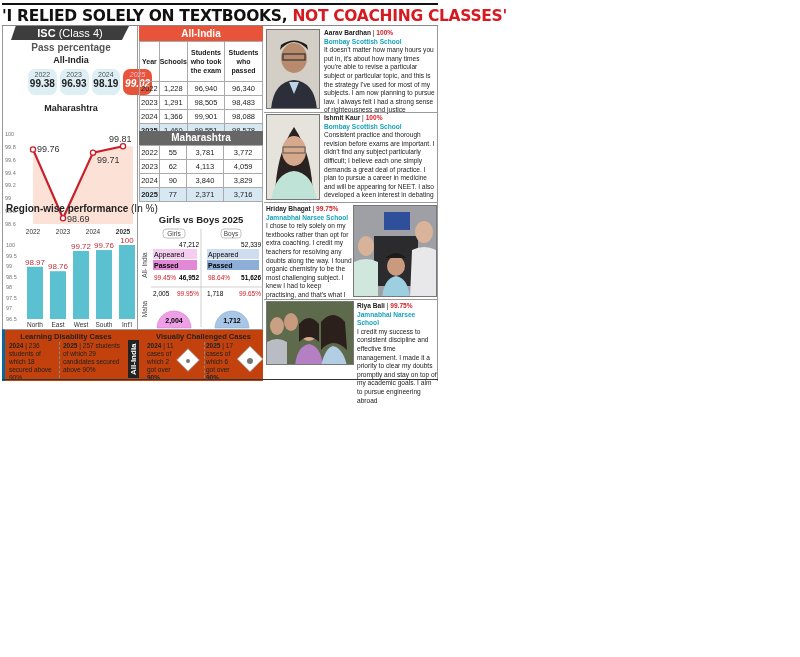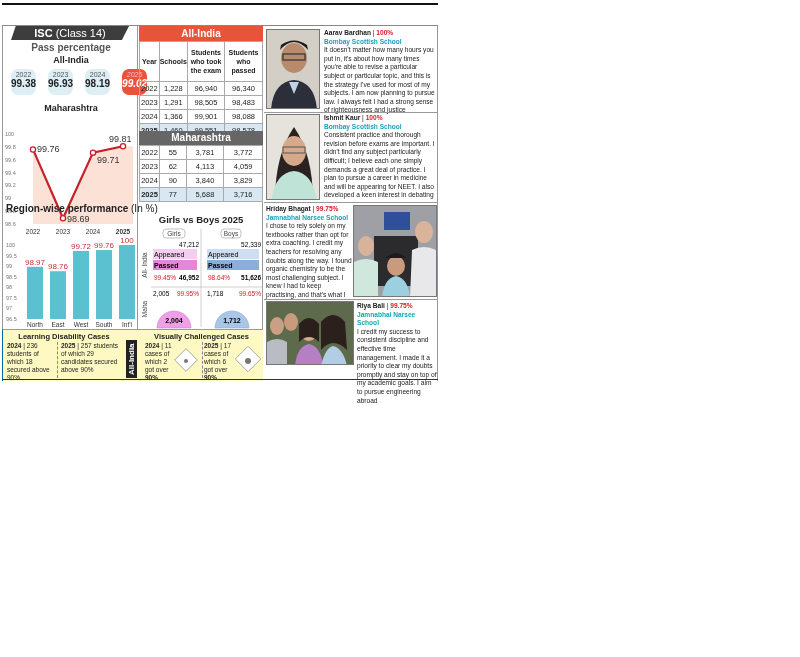--- a/index.html
+++ b/index.html
@@ -10,21 +10,21 @@
   .headline .red { color: #d71920; }
   .frame { position: absolute; left: 0; top: 22px; width: 436px; height: 355px; border-top: 1px solid #888; }
   .botline { position: absolute; left: 0; top: 376px; width: 436px; height: 1px; background: #333; }
 
   
   .col1 { position: absolute; left: 0; top: 0; width: 136px; height: 303px; border-left: 1px solid #999; border-right: 1px solid #999; }
   .isc-tab { position: absolute; left: 8px; top: 0; width: 118px; height: 14px; background: #3d3d3d; color: #fff; font-size: 11px; text-align: center; line-height: 14px; clip-path: polygon(4% 0, 100% 0, 94% 100%, 0 100%); }
   .isc-tab b { font-weight: bold; }
   .pass-title { position: absolute; left: 0; top: 16px; width: 136px; text-align: center; font-size: 10px; color: #555; font-weight: bold; font-family: "Liberation Sans Narrow", "Liberation Sans", sans-serif; }
   .allindia-lbl { position: absolute; left: 0; top: 29px; width: 136px; text-align: center; font-size: 9px; font-weight: bold; }
-  .pills { position: absolute; left: 8px; top: 43px; width: 124px; height: 28px; display: flex; gap: 12px; }
+  .pills { position: absolute; left: 25px; top: 43px; width: 124px; height: 28px; display: flex; gap: 3px; }
   .pill { width: 29px; height: 26px; border-radius: 7px; background: #ddeef5; text-align: center; }
   .pill .yr { font-size: 7px; color: #555; display: block; margin-top: 2px; }
   .pill .vl { font-size: 10px; font-weight: bold; display: block; }
   .pill.hl { background: #e8543a; color: #fff; font-style: italic; }
   .pill.hl .yr { color: #fbd; }
   .maha-lbl { position: absolute; left: 0; top: 77px; width: 136px; text-align: center; font-size: 9px; font-weight: bold; }
   .linechart { position: absolute; left: 0; top: 84px; width: 136px; height: 128px; }
   .region-title { position: absolute; left: 3px; top: 177px; font-size: 10px; font-weight: bold; white-space: nowrap; text-align: right; }
   .region-title span { font-weight: normal; }
   .barchart { position: absolute; left: 0; top: 205px; width: 136px; height: 98px; }
@@ -44,37 +44,38 @@
   
   .col3 { position: absolute; left: 262px; top: 0; width: 174px; height: 355px; border-right: 1px solid #999; }
   .entry { position: absolute; font-size: 6.6px; line-height: 8.6px; color: #222; }
   .entry .name { font-weight: bold; }
   .entry .score { color: #d71920; font-weight: bold; }
   .entry .school { color: #17a3b8; font-weight: bold; display: block; }
   .photo { position: absolute; border: 1px solid #777; overflow: hidden; }
   .sep { position: absolute; left: 0; width: 174px; height: 1px; background: #999; }
 
   
-  .bottom { position: absolute; left: 0; top: 303px; width: 261px; height: 52px; background: #fef9c3; border-left: 1px solid #0369a1; border-top: 1px solid #999; }
+  .bottom { position: absolute; left: 0; top: 303px; width: 261px; height: 52px; background: #c2410c; border-left: 3px solid #0369a1; border-top: 1px solid #999; }
   .bt-title { position: absolute; top: 2px; font-size: 7.5px; font-weight: bold; text-align: center; }
   .bt-text { position: absolute; top: 12px; font-size: 6.5px; line-height: 8px; }
   .bt-text b { font-weight: bold; }
   .ai-vert { position: absolute; left: 123px; top: 10px; width: 11px; height: 38px; background: #222; color: #fff; font-size: 8px; font-weight: bold; writing-mode: vertical-rl; transform: rotate(180deg); text-align: center; line-height: 11px; }
   .dashed { position: absolute; top: 12px; width: 0; height: 36px; border-left: 1px dashed #888; }
 </style>
 </head>
 <body>
 
 <div class="page">
   <div class="topline"></div>
+  <div class="headline"><span>'I RELIED SOLELY ON TEXTBOOKS, </span><span class="red">NOT COACHING CLASSES'</span></div>
 
   <div class="frame">
 
     <div class="col1">
-      <div class="isc-tab"><b>ISC</b><span> (Class 14)</span></div>
+      <div class="isc-tab"><b>ISC</b><span> (Class 4)</span></div>
       <div class="pass-title">Pass percentage</div>
       <div class="allindia-lbl">All-India</div>
       <div class="pills">
         <div class="pill">
             <span class="yr">2022</span>
             <span class="vl">99.38</span>
           </div>
         <div class="pill">
             <span class="yr">2023</span>
             <span class="vl">96.93</span>
@@ -197,21 +198,21 @@
             </tr>
         <tr>
               <td>2024</td>
               <td>90</td>
               <td>3,840</td>
               <td>3,829</td>
             </tr>
         <tr class="hl">
               <td>2025</td>
               <td>77</td>
-              <td>5,688</td>
+              <td>2,371</td>
               <td>3,716</td>
             </tr>
       </tbody>
         </table>
 
       <div class="gvb-title">Girls vs Boys 2025</div>
       <svg class="gvb" viewBox="0 0 124 102" width="124" height="102" font-family="Liberation Sans, sans-serif">
         <line x1="62" y1="2" x2="62" y2="100" stroke="#bbb" stroke-width="0.7"></line>
         <line x1="12" y1="60" x2="124" y2="60" stroke="#bbb" stroke-width="0.7"></line>
         <rect x="24" y="2" width="22" height="9" rx="3" fill="#fff" stroke="#999" stroke-width="0.6"></rect>

